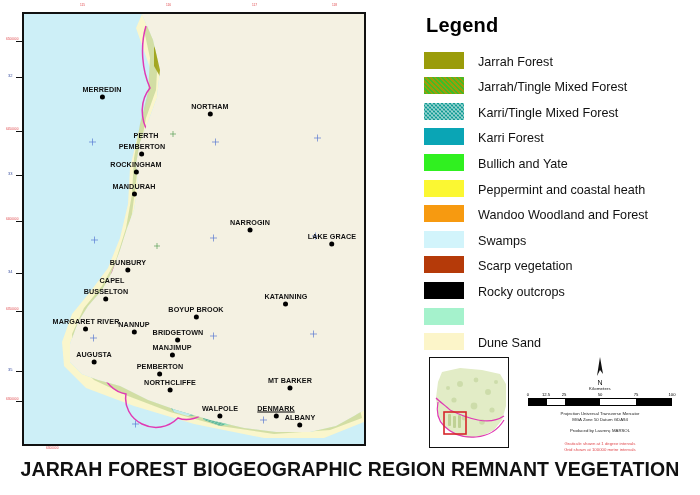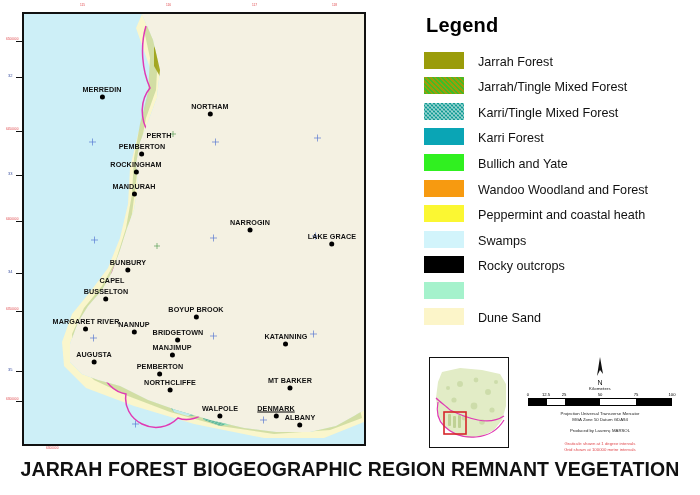--- a/index.html
+++ b/index.html
@@ -226,21 +226,21 @@
   </div>
 
   <div class="town" style="left:78px;top:75px;">
     <div class="nm">MERREDIN</div>
     <div class="dot"></div>
     </div>
   <div class="town" style="left:186px;top:92px;">
     <div class="nm">NORTHAM</div>
     <div class="dot"></div>
     </div>
-  <div class="town" style="left:122px;top:121px;margin-left:13px;">
+  <div class="town" style="left:122px;top:121px;">
     <div class="nm">PERTH</div>
     </div>
   <div class="town" style="left:118px;top:132px;">
     <div class="nm">PEMBERTON</div>
     <div class="dot"></div>
     </div>
   <div class="town" style="left:112px;top:150px;">
     <div class="nm">ROCKINGHAM</div>
     <div class="dot"></div>
     </div>
@@ -260,21 +260,21 @@
     <div class="nm">BUNBURY</div>
     <div class="dot"></div>
     </div>
   <div class="town" style="left:88px;top:266px;">
     <div class="nm">CAPEL</div>
     </div>
   <div class="town" style="left:82px;top:277px;">
     <div class="nm">BUSSELTON</div>
     <div class="dot"></div>
     </div>
-  <div class="town" style="left:262px;top:282px;margin-top:40px;">
+  <div class="town" style="left:262px;top:282px;">
     <div class="nm">KATANNING</div>
     <div class="dot"></div>
     </div>
   <div class="town" style="left:172px;top:295px;">
     <div class="nm">BOYUP BROOK</div>
     <div class="dot"></div>
     </div>
   <div class="town" style="left:62px;top:307px;">
     <div class="nm">MARGARET RIVER</div>
     <div class="dot"></div>
@@ -372,34 +372,38 @@
     <div class="sw sw-karri"></div>
     <div class="leg-txt">Karri Forest</div>
     </div>
 
   <div class="leg-row">
     <div class="sw sw-bullich"></div>
     <div class="leg-txt">Bullich and Yate</div>
     </div>
 
   <div class="leg-row">
+    <div class="sw sw-peppermint"></div>
+    <div class="leg-txt">Peppermint and coastal heath</div>
+    </div>
+
+  <div class="leg-row">
     <div class="sw sw-wandoo"></div>
     <div class="leg-txt">Wandoo Woodland and Forest</div>
     </div>
 
   <div class="leg-row">
-    <div class="sw sw-peppermint"></div>
-    <div class="leg-txt">Peppermint and coastal heath</div>
-    </div>
-
-  <div class="leg-row">
     <div class="sw sw-swamps"></div>
     <div class="leg-txt">Swamps</div>
     </div>
 
+  <div class="leg-row">
+    <div class="sw sw-scarp"></div>
+    <div class="leg-txt">Scarp vegetation</div>
+    </div>
 
   <div class="leg-row">
     <div class="sw sw-rocky"></div>
     <div class="leg-txt">Rocky outcrops</div>
     </div>
 
   <div class="leg-row">
     <div class="sw sw-grass"></div>
     </div>
 

